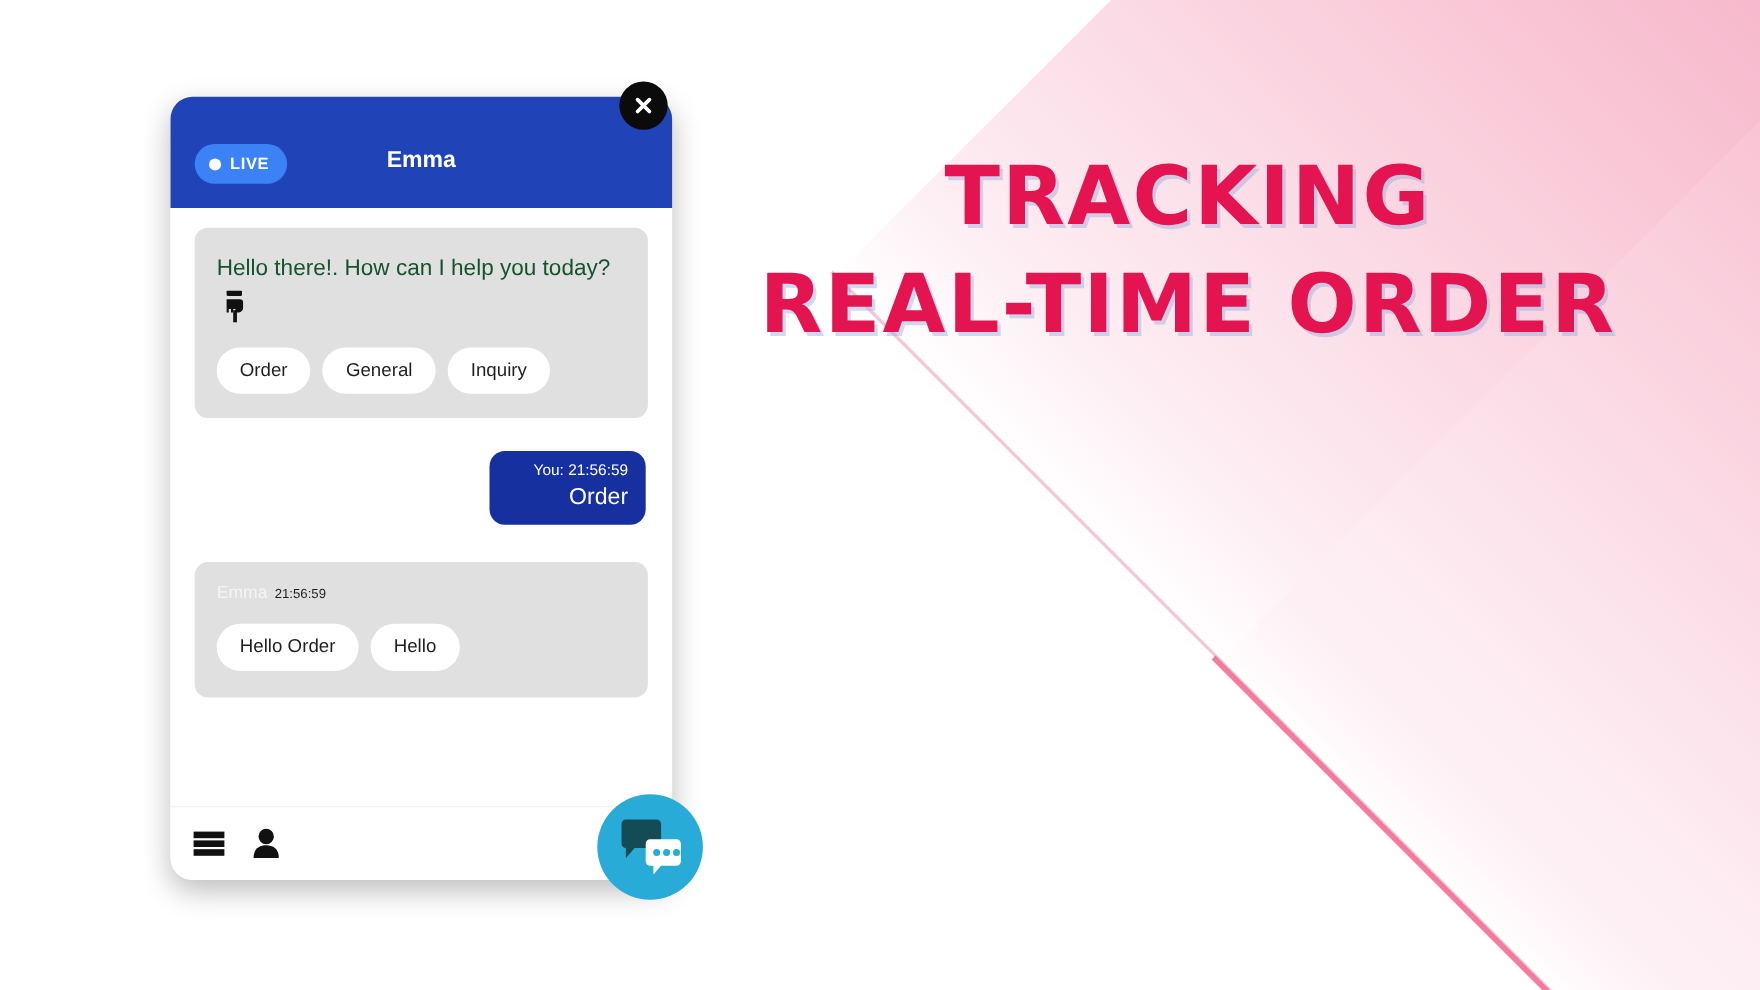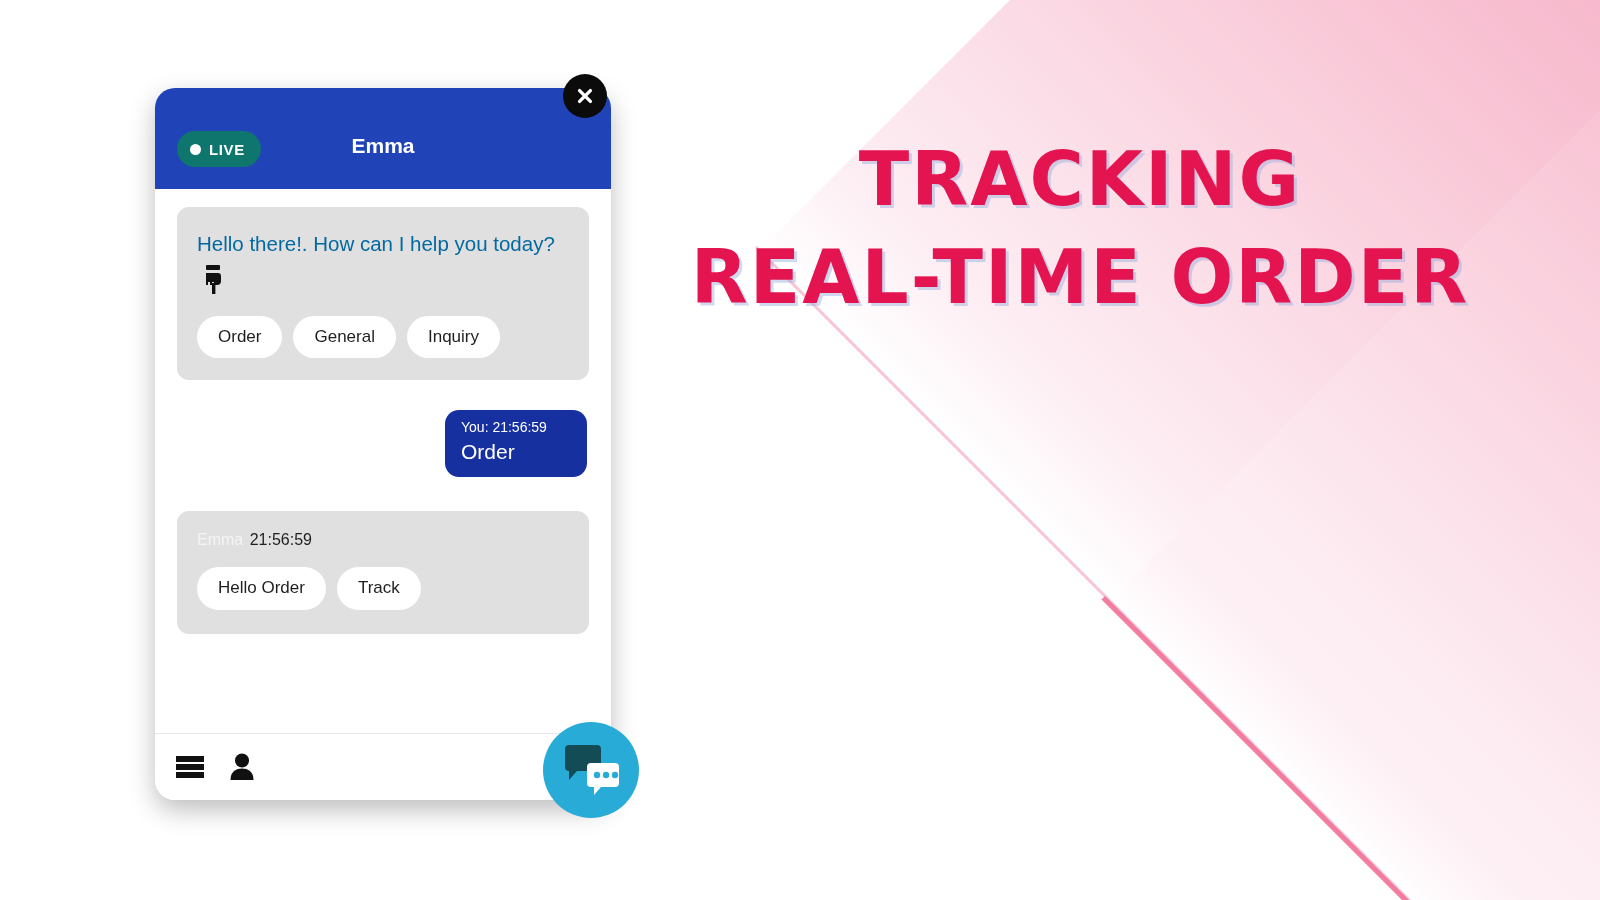--- a/index.html
+++ b/index.html
@@ -118,21 +118,21 @@
     align-items: center;
     flex: 0 0 auto;
   }
   .live-badge {
     position: absolute;
     left: 22px;
     top: 43px;
     height: 36px;
     padding: 0 16px 0 13px;
     border-radius: 20px;
-    background: #0f766e;
+    background: #3b82f6;
     display: flex;
     align-items: center;
     gap: 8px;
     color: #ffffff;
     font-size: 15px;
     font-weight: 700;
     letter-spacing: .6px;
   }
   .live-dot {
     width: 11px;
@@ -177,21 +177,21 @@
     gap: 0;
     background: #ffffff;
   }
 
   .bot-block {
     background: #e0e0e0;
     border-radius: 12px;
     padding: 18px 20px 22px 20px;
   }
   .bot-greeting {
-    color: #0369a1;
+    color: #14532d;
     font-size: 20.5px;
     line-height: 1.9;
     margin-bottom: 8px;
   }
   .hand-icon {
     display: inline-block;
     vertical-align: -5px;
     margin-left: 4px;
   }
 
@@ -219,20 +219,21 @@
     margin-top: 30px;
     margin-bottom: 34px;
     padding-right: 2px;
   }
   .user-bubble {
     background: #16309f;
     border-radius: 14px;
     padding: 8px 16px 12px 16px;
     color: #ffffff;
     min-width: 110px;
+    text-align: right;
   }
   .user-meta {
     font-size: 14px;
     line-height: 1.4;
     font-weight: 400;
     color: #ffffff;
   }
   .user-text {
     font-size: 21px;
     line-height: 1.25;
@@ -243,21 +244,21 @@
   .bot-block-2 {
     background: #e0e0e0;
     border-radius: 12px;
     padding: 20px 20px 24px 20px;
   }
   .bot-meta {
     font-size: 16px;
     margin-bottom: 18px;
   }
   .bot-meta .bot-name { color: #f4f4f4; font-weight: 400; }
-  .bot-meta .bot-time { color: #1f1f1f; font-size: 16px; margin-left: 2px; }
+  .bot-meta .bot-time { color: #1f1f1f; font-size: 12px; margin-left: 2px; }
 
   .chat-footer {
     flex: 0 0 auto;
     height: 66px;
     border-top: 1px solid #e6e6e6;
     border-radius: 0 0 20px 20px;
     display: flex;
     align-items: center;
     gap: 22px;
     padding: 0 20px;
@@ -346,21 +347,21 @@
       </div>
     </div>
 
     <div class="bot-block-2">
       <div class="bot-meta">
         <span class="bot-name">Emma</span>
         <span class="bot-time">21:56:59</span>
       </div>
       <div class="chip-row">
         <button class="chip">Hello Order</button>
-        <button class="chip">Track</button>
+        <button class="chip">Hello</button>
       </div>
     </div>
 
   </div>
 
   <div class="chat-footer">
     <button class="footer-icon">
       <svg width="30" height="26" viewBox="0 0 30 26">
         <rect x="1" y="2" width="28" height="6" fill="#111"></rect>
         <rect x="1" y="10" width="28" height="6" fill="#111"></rect>

